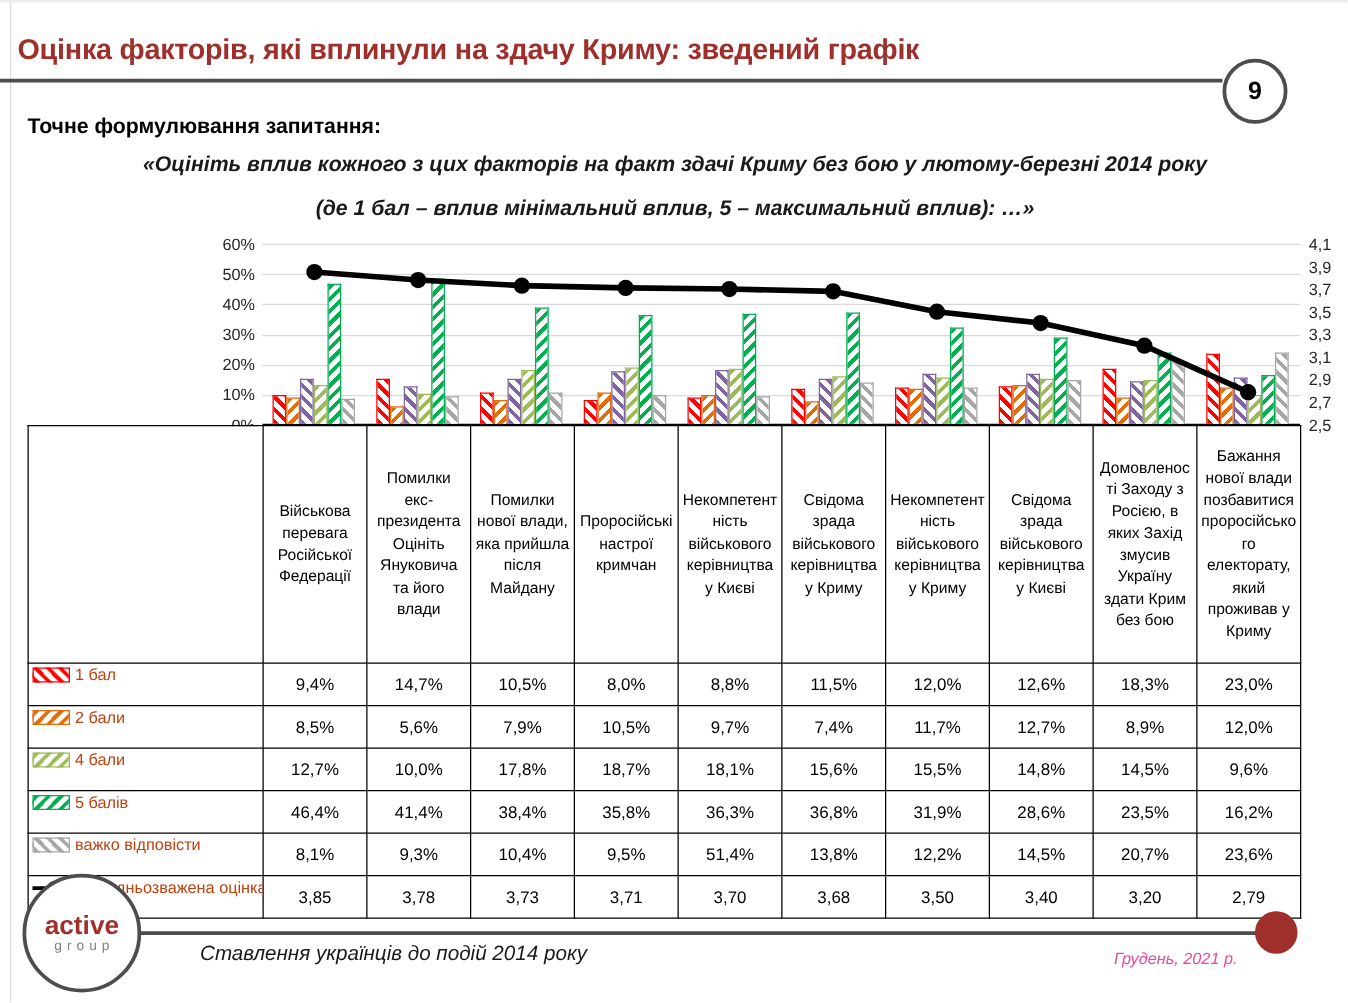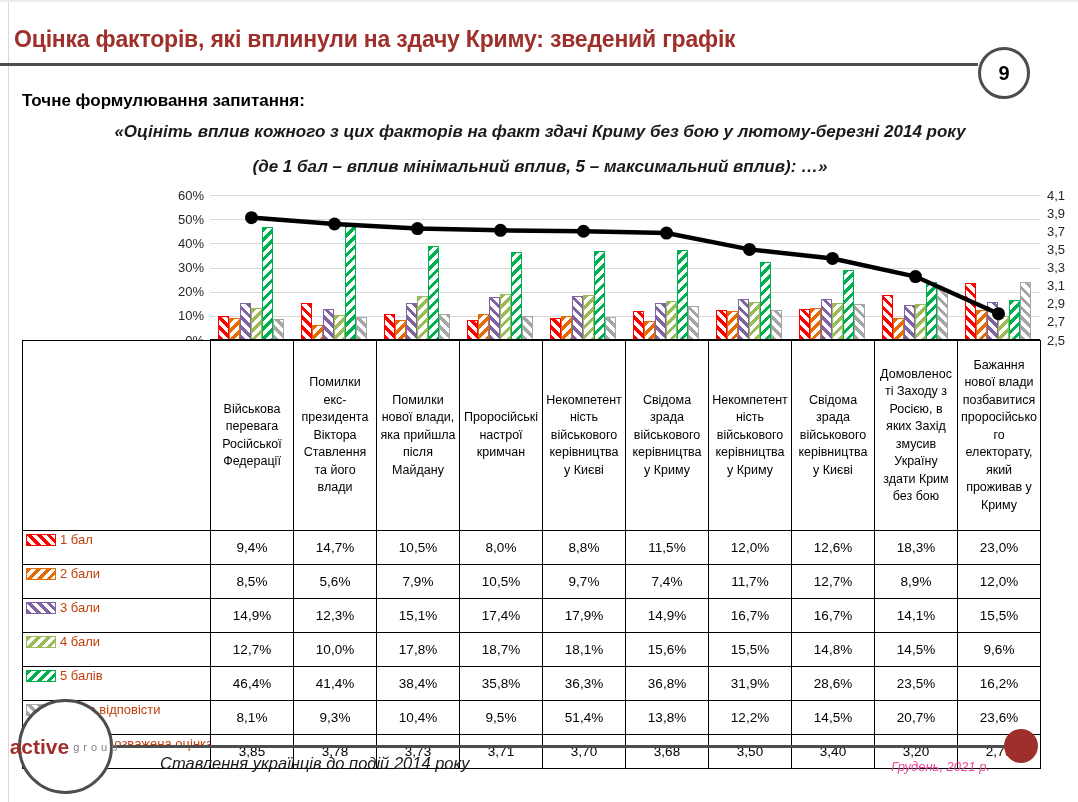--- a/index.html
+++ b/index.html
@@ -55,21 +55,21 @@
   td.val-cell { height:23px; text-align:center; font-size:13.5px; color:#000; }
   .swatch { display:inline-block; width:30px; height:12px; margin-right:4px; vertical-align:-2px; }
   .line-key { display:inline-block; position:relative; width:34px; height:12px; margin-right:2px; vertical-align:-2px; }
   .line-key::before { content:""; position:absolute; left:0; top:5px; width:34px; height:3px; background:#000; }
   .line-key::after  { content:""; position:absolute; left:12px; top:1px; width:10px; height:10px; border-radius:50%; background:#000; }
 
   
   .footer-rule { position:absolute; left:110px; top:743px; width:912px; height:3px; background:#4d4d4d; }
   .logo-circle {
     position:absolute; left:18px; top:697px; width:95px; height:95px; border-radius:50%;
-    border:3px solid #4d4d4d; background:#fff; display:flex; flex-direction:row;
+    border:3px solid #4d4d4d; background:#fff; display:flex; flex-direction:column;
     align-items:center; justify-content:center; z-index:2;
   }
   .logo-active { font-size:21px; font-weight:bold; color:#9e2f2b; line-height:20px; }
   .logo-group  { font-size:11px; color:#808080; letter-spacing:4px; margin-left:4px; }
   .footer-dot { position:absolute; left:1004px; top:727px; width:34px; height:34px; border-radius:50%; background:#9e2f2b; }
   .study-title { position:absolute; left:130px; top:752px; font-size:16.5px; font-style:italic; color:#1a1a1a;margin-left:30px; }
   .report-date { position:absolute; left:700px; top:757px; width:290px; text-align:right; font-size:13px; font-style:italic; color:#ec4899; }
 </style>
 </head>
 <body>
@@ -209,21 +209,21 @@
         <div class="axis-lab axis-right" style="top: 118.375px;">2,7</div>
         <div class="axis-lab axis-right" style="top: 136.5px;">2,5</div>
       </div>
   </div>
 
   <table class="data-table">
       <tbody id="tbody">
         <tr>
           <td class="corner-cell" style="width: 188px;"></td>
           <td class="head-cell" style="width: 83px; margin-top: 44px;">Військова перевага Російської Федерації</td>
-          <td class="head-cell" style="width: 83px;">Помилки екс-президента Віктора Ставлення та його влади</td>
+          <td class="head-cell" style="width: 83px;">Помилки екс-президента Оцініть Януковича та його влади</td>
           <td class="head-cell" style="width: 83px;">Помилки нової влади, яка прийшла після Майдану</td>
           <td class="head-cell" style="width: 83px;">Проросійські настрої кримчан</td>
           <td class="head-cell" style="width: 83px;">Некомпетентність військового керівництва у Києві</td>
           <td class="head-cell" style="width: 83px;">Свідома зрада військового керівництва у Криму</td>
           <td class="head-cell" style="width: 83px;">Некомпетентність військового керівництва у Криму</td>
           <td class="head-cell" style="width: 83px;">Свідома зрада військового керівництва у Києві</td>
           <td class="head-cell" style="width: 83px;">Домовленості Заходу з Росією, в яких Захід змусив Україну здати Крим без бою</td>
           <td class="head-cell" style="width: 83px;">Бажання нової влади позбавитися проросійського електорату, який проживав у Криму</td>
         </tr>
         <tr>
@@ -246,33 +246,20 @@
           <td class="val-cell">7,9%</td>
           <td class="val-cell">10,5%</td>
           <td class="val-cell">9,7%</td>
           <td class="val-cell">7,4%</td>
           <td class="val-cell">11,7%</td>
           <td class="val-cell">12,7%</td>
           <td class="val-cell">8,9%</td>
           <td class="val-cell">12,0%</td>
         </tr>
         <tr>
-          <td class="legend-cell"><span class="swatch" style="background: repeating-linear-gradient(45deg, rgb(128, 100, 162) 0px, rgb(128, 100, 162) 3px, rgb(255, 255, 255) 3px, rgb(255, 255, 255) 7px); border: 1px solid rgb(128, 100, 162);"></span><span>3 бали</span></td>
-          <td class="val-cell">14,9%</td>
-          <td class="val-cell">12,3%</td>
-          <td class="val-cell">15,1%</td>
-          <td class="val-cell">17,4%</td>
-          <td class="val-cell">17,9%</td>
-          <td class="val-cell">14,9%</td>
-          <td class="val-cell">16,7%</td>
-          <td class="val-cell">16,7%</td>
-          <td class="val-cell">14,1%</td>
-          <td class="val-cell">15,5%</td>
-        </tr>
-        <tr>
           <td class="legend-cell"><span class="swatch" style="background: repeating-linear-gradient(135deg, rgb(155, 187, 89) 0px, rgb(155, 187, 89) 3px, rgb(255, 255, 255) 3px, rgb(255, 255, 255) 7px); border: 1px solid rgb(155, 187, 89);"></span><span>4 бали</span></td>
           <td class="val-cell">12,7%</td>
           <td class="val-cell">10,0%</td>
           <td class="val-cell">17,8%</td>
           <td class="val-cell">18,7%</td>
           <td class="val-cell">18,1%</td>
           <td class="val-cell">15,6%</td>
           <td class="val-cell">15,5%</td>
           <td class="val-cell">14,8%</td>
           <td class="val-cell">14,5%</td>

